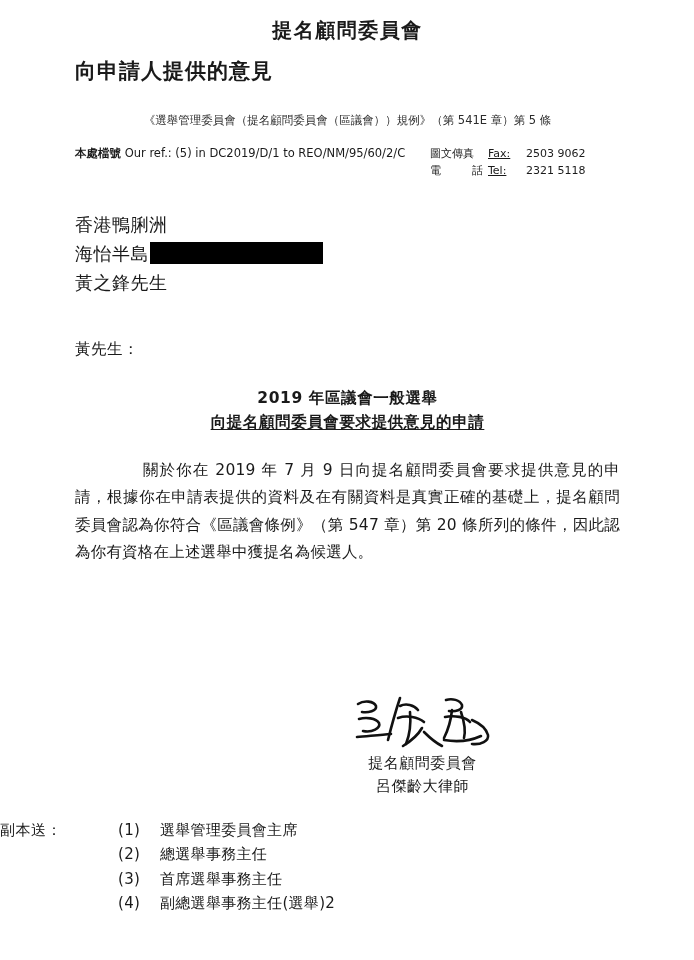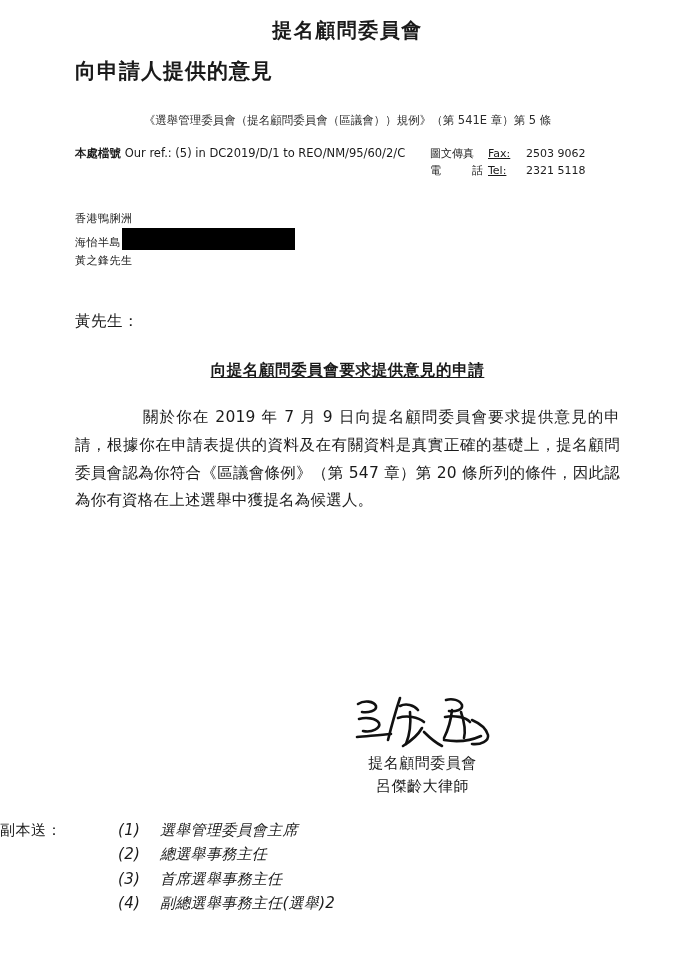--- a/index.html
+++ b/index.html
@@ -94,21 +94,21 @@
     width: 38px;
     text-decoration: underline;
   }
   .contact-val {
     display: inline-block;
   }
 
   
   .address {
     margin-top: 22px;
-    font-size: 11px;
+    font-size: 18px;
     line-height: 1.62;
     letter-spacing: 0.5px;
   }
   .addr-line {
     position: relative;
     white-space: nowrap;
   }
   .redaction {
     display: inline-block;
     width: 173px;
@@ -189,21 +189,20 @@
     top: 0;
     letter-spacing: 0.5px;
     white-space: nowrap;
   }
   .cc-items {
     margin-left: 118px;
   }
   .cc-item {
     white-space: nowrap;
     letter-spacing: 0.3px;
-    font-style: italic;
   }
   .cc-num {
     display: inline-block;
     width: 42px;
   }
 
   
   .date-line {
     position: absolute;
     left: 0;
@@ -246,20 +245,21 @@
       <div class="addr-line">香港鴨脷洲</div>
       <div class="addr-line">
         <span>海怡半島</span><span class="redaction"></span>
       </div>
       <div class="addr-line">黃之鋒先生</div>
     </div>
 
     <div class="salutation">黃先生：</div>
 
     <div class="heading-block">
+      <div>2019 年區議會一般選舉</div>
       <div class="heading-line-2">向提名顧問委員會要求提供意見的申請</div>
     </div>
 
     <div class="body-para">關於你在 2019 年 7 月 9 日向提名顧問委員會要求提供意見的申請，根據你在申請表提供的資料及在有關資料是真實正確的基礎上，提名顧問委員會認為你符合《區議會條例》（第 547 章）第 20 條所列的條件，因此認為你有資格在上述選舉中獲提名為候選人。</div>
 
   </div>
 
   <div class="sign-block">
     <div class="signature-glyph">
       <svg width="150" height="62" viewBox="0 0 150 62" aria-hidden="true">

